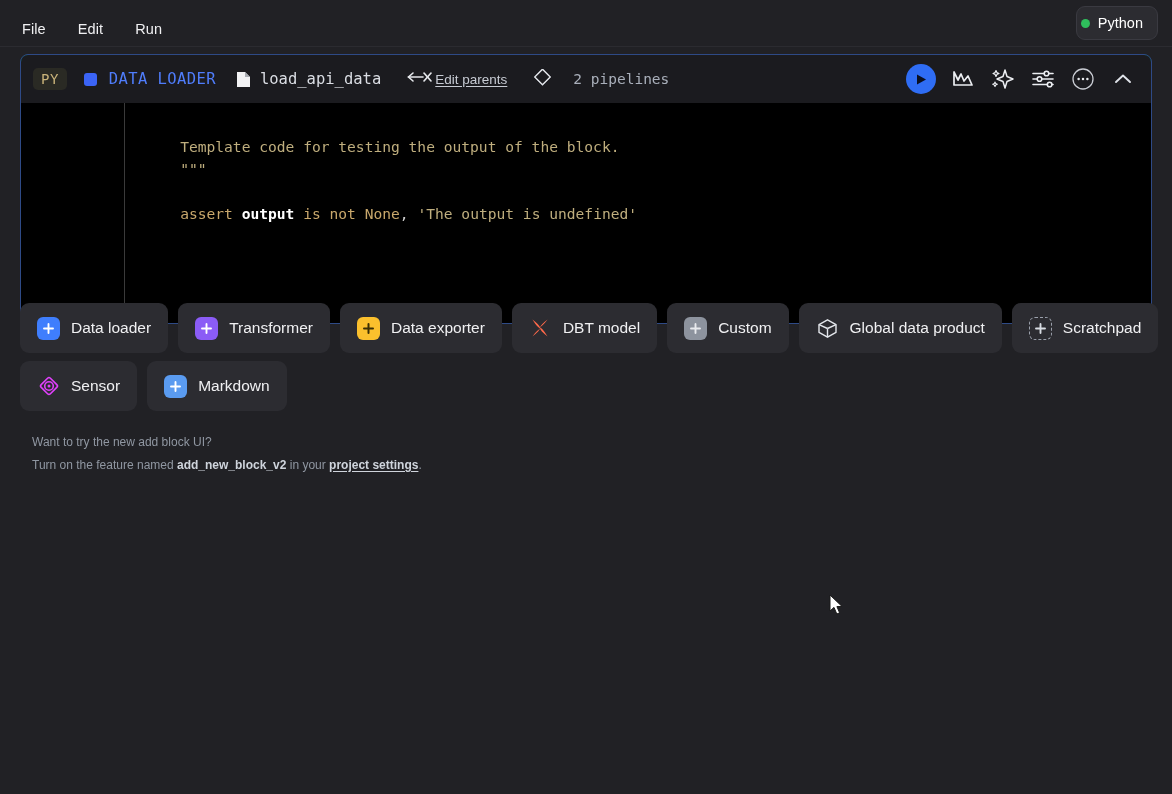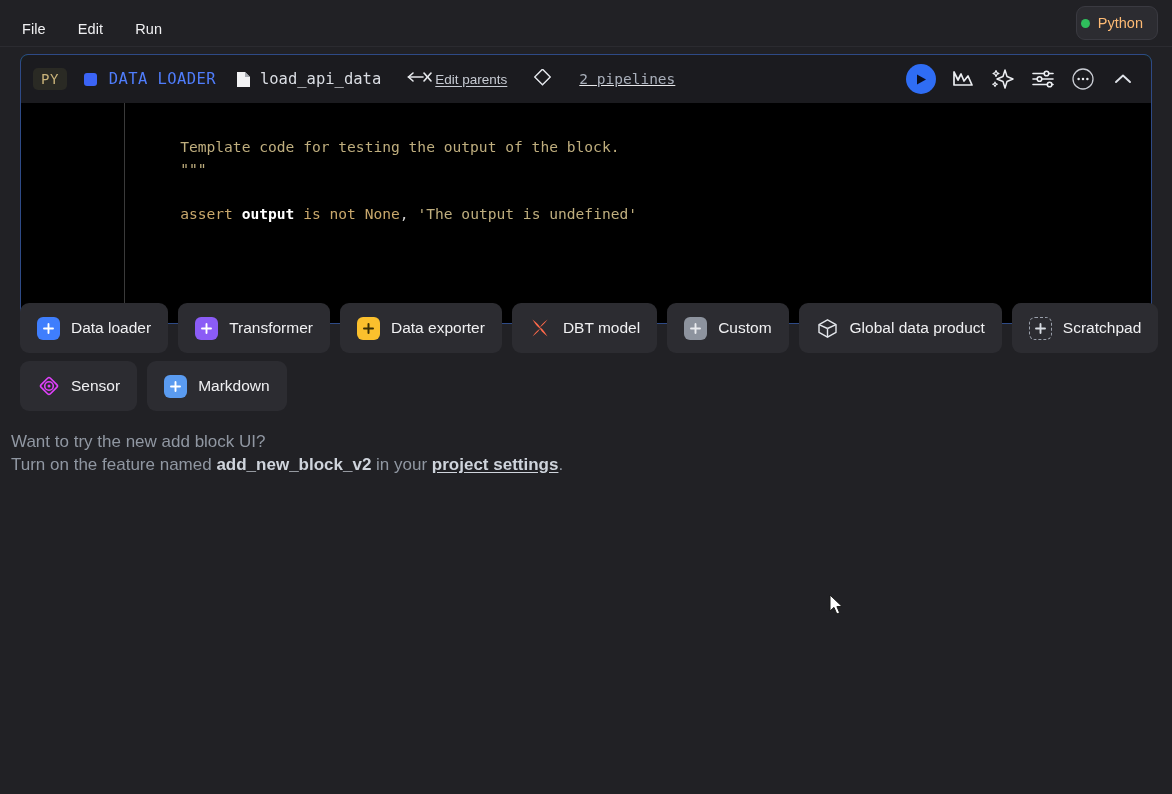--- a/index.html
+++ b/index.html
@@ -42,21 +42,21 @@
   .lang-badge {
     margin-left: auto;
     display: flex;
     align-items: center;
     gap: 8px;
     background: #2c2c31;
     border: 1px solid #3a3a41;
     border-radius: 9px;
     padding: 8px 14px 8px 4px;
     font-size: 14.5px;
-    color: #fdba74;
+    color: #ffffff;
     cursor: pointer;
   }
   .dot-green {
     width: 9px; height: 9px; border-radius: 50%;
     background: #2fbf5c;
     display: inline-block;
     flex: 0 0 auto;
   }
 
   
@@ -118,21 +118,21 @@
     cursor: pointer;
   }
   .parents-link {
     color: #c7cbd3;
     font-size: 13.5px;
     text-decoration: underline;
     text-underline-offset: 2px;
   }
   .pipes-wrap {
     margin-left: 27px;
-    display: flex; align-items: center; gap: 28px; text-decoration: underline;
+    display: flex; align-items: center; gap: 22px;
   }
   .pipes-label {
     color: #a9afba;
     font-family: "DejaVu Sans Mono", monospace;
     font-size: 14.5px;
     white-space: nowrap;
   }
 
   .hdr-right { display: flex; align-items: center; gap: 4px; flex: 0 0 auto; }
   .icon-btn {
@@ -216,23 +216,23 @@
   }
   .icon-slot {
     width: 23px; height: 23px;
     display: flex; align-items: center; justify-content: center;
     flex: 0 0 auto;
   }
 
   
   .note {
     position: absolute;
-    left: 11px;
+    left: 32px;
     top: 431px;
-    font-size: 17px;
+    font-size: 12px;
     color: #9097a2;
     line-height: 22.5px;
   }
   .note b { color: #cfd4dc; font-weight: bold; }
   .note a {
     color: #cfd4dc;
     font-weight: bold;
     text-decoration: underline;
     text-underline-offset: 2px;
     cursor: pointer;

